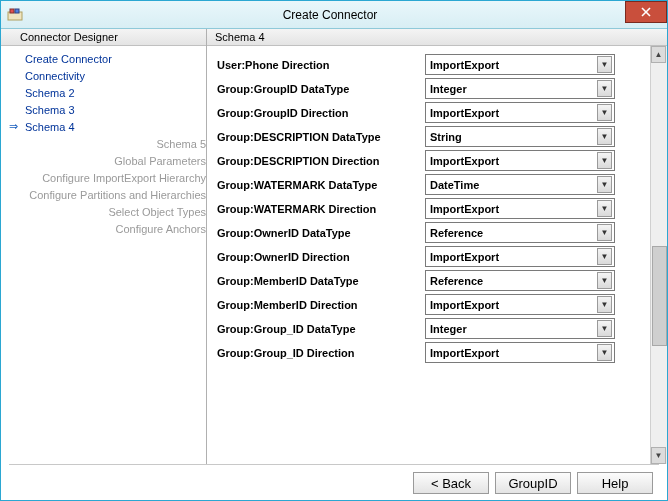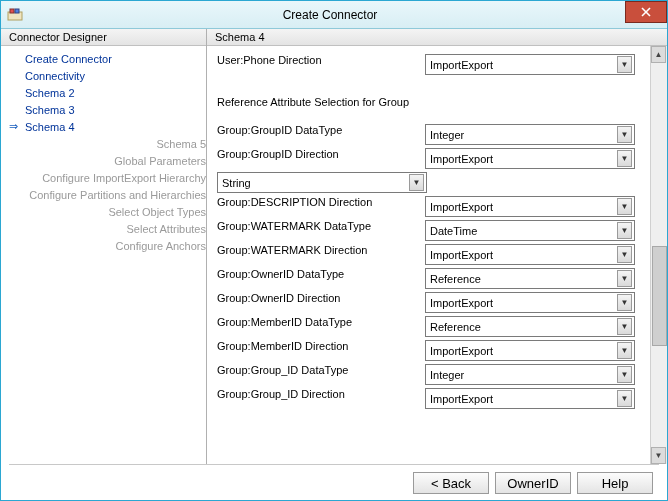--- a/index.html
+++ b/index.html
@@ -47,21 +47,21 @@
     height: 435px;
   }
   .navpanel {
     width: 206px;
     border-right: 1px solid #b0b0b0;
     background: #fff;
   }
   .navpanel .navheader {
     background: linear-gradient(#f4f4f4,#e4e4e4);
     border-bottom: 1px solid #c0c0c0;
-    padding: 2px 8px;
+    padding: 2px 19px;
     font-size: 11px;
   }
   .navlist { padding: 4px 0; }
   .navitem {
     display: flex; align-items: center;
     padding: 1px 0 1px 24px;
     height: 17px;
     color: #003399;
     cursor: pointer;
     position: relative;
@@ -83,31 +83,32 @@
     flex: 1;
     display: flex;
     border-top: 0;
   }
   .formscroll {
     flex: 1;
     padding: 8px 0 8px 10px;
     overflow: hidden;
   }
   .row {
-    display: flex; align-items: flex-start;
+    display: flex; align-items: center;
     margin-bottom: 3px;
     height: 21px;
+    font-weight: bold;
   }
   .row label {
     width: 208px;
     font-size: 11px;
     color: #000;
   }
   .row .select {
-    width: 210px;
+    width: 190px;
     height: 21px;
     border: 1px solid #7a7a7a;
     background: #fff;
     display: flex; align-items: center; justify-content: space-between;
     padding: 0 2px 0 4px;
     font-size: 11px;
     cursor: pointer;
   }
   .row .select .caret {
     width: 15px; height: 17px;
@@ -213,59 +214,56 @@
         <div class="navitem disabled">
           <span>Configure ImportExport Hierarchy</span>
         </div>
         <div class="navitem disabled">
           <span>Configure Partitions and Hierarchies</span>
         </div>
         <div class="navitem disabled">
           <span>Select Object Types</span>
         </div>
         <div class="navitem disabled">
-          <span>Select Attributes</span>
-        </div>
-        <div class="navitem disabled">
           <span>Configure Anchors</span>
         </div>
       </div>
   </div>
 
   <div class="mainpanel">
     <div class="mainheader">Schema 4</div>
     <div class="formwrap">
       <div class="formscroll">
 
         <div class="row">
           <label>User:Phone Direction</label>
           <div class="select">
             <span>ImportExport</span>
             <span class="caret">▼</span>
           </div>
         </div>
 
-        <div class="section-header">Reference Attribute Selection for Group</div>
 
         <div id="rows">
             <div class="row">
               <label>Group:GroupID DataType</label>
               <div class="select">
                 <span>Integer</span>
                 <span class="caret">▼</span>
               </div>
             </div>
             <div class="row">
               <label>Group:GroupID Direction</label>
               <div class="select">
                 <span>ImportExport</span>
                 <span class="caret">▼</span>
               </div>
             </div>
             <div class="row">
+              <label>Group:DESCRIPTION DataType</label>
               <div class="select">
                 <span>String</span>
                 <span class="caret">▼</span>
               </div>
             </div>
             <div class="row">
               <label>Group:DESCRIPTION Direction</label>
               <div class="select">
                 <span>ImportExport</span>
                 <span class="caret">▼</span>
@@ -334,15 +332,15 @@
         <div class="thumb"></div>
         <div class="arrowbtn bottom">▼</div>
       </div>
     </div>
   </div>
 </div>
 
 <div class="footerline"></div>
 <div class="footer">
   <button>&lt;  Back</button>
-  <button>OwnerID</button>
+  <button>GroupID</button>
   <button>Help</button>
 </div>
 
 </body></html>

